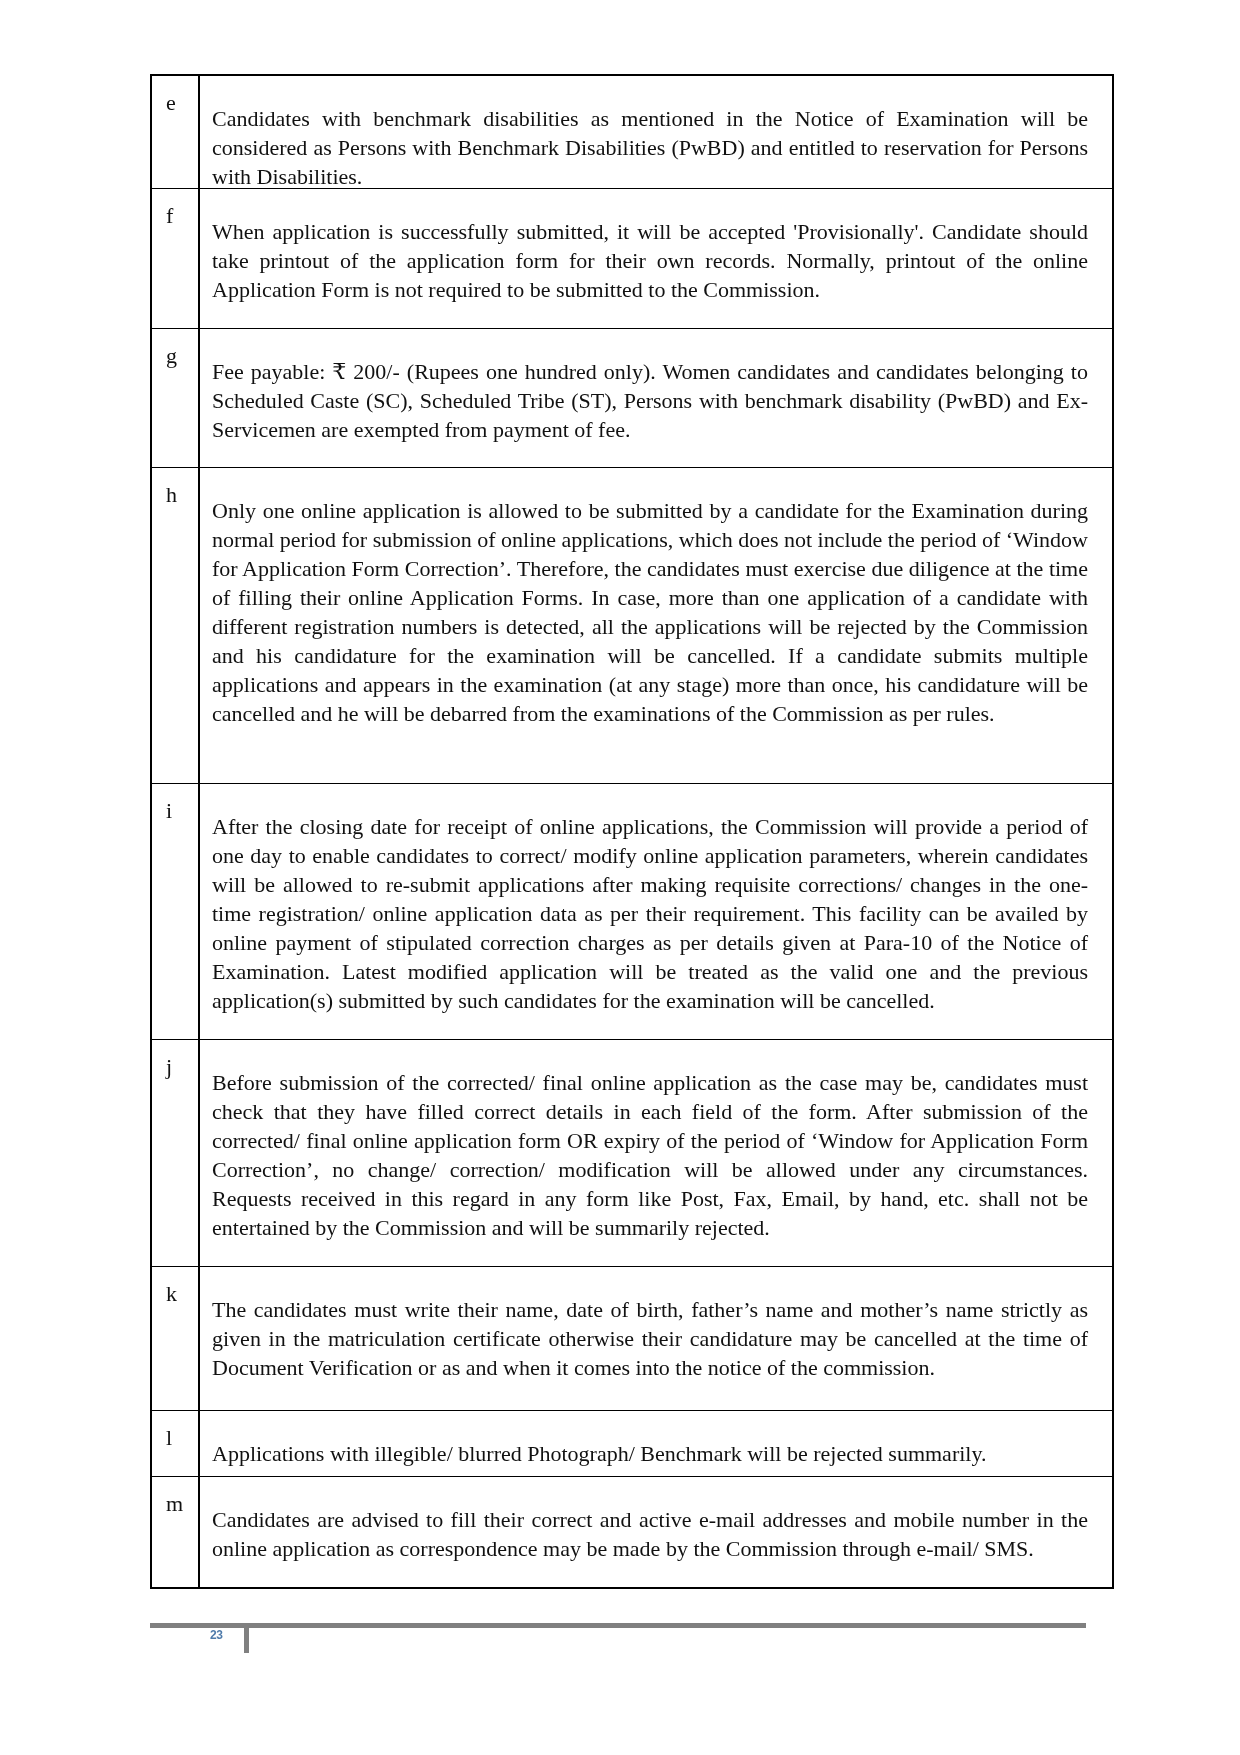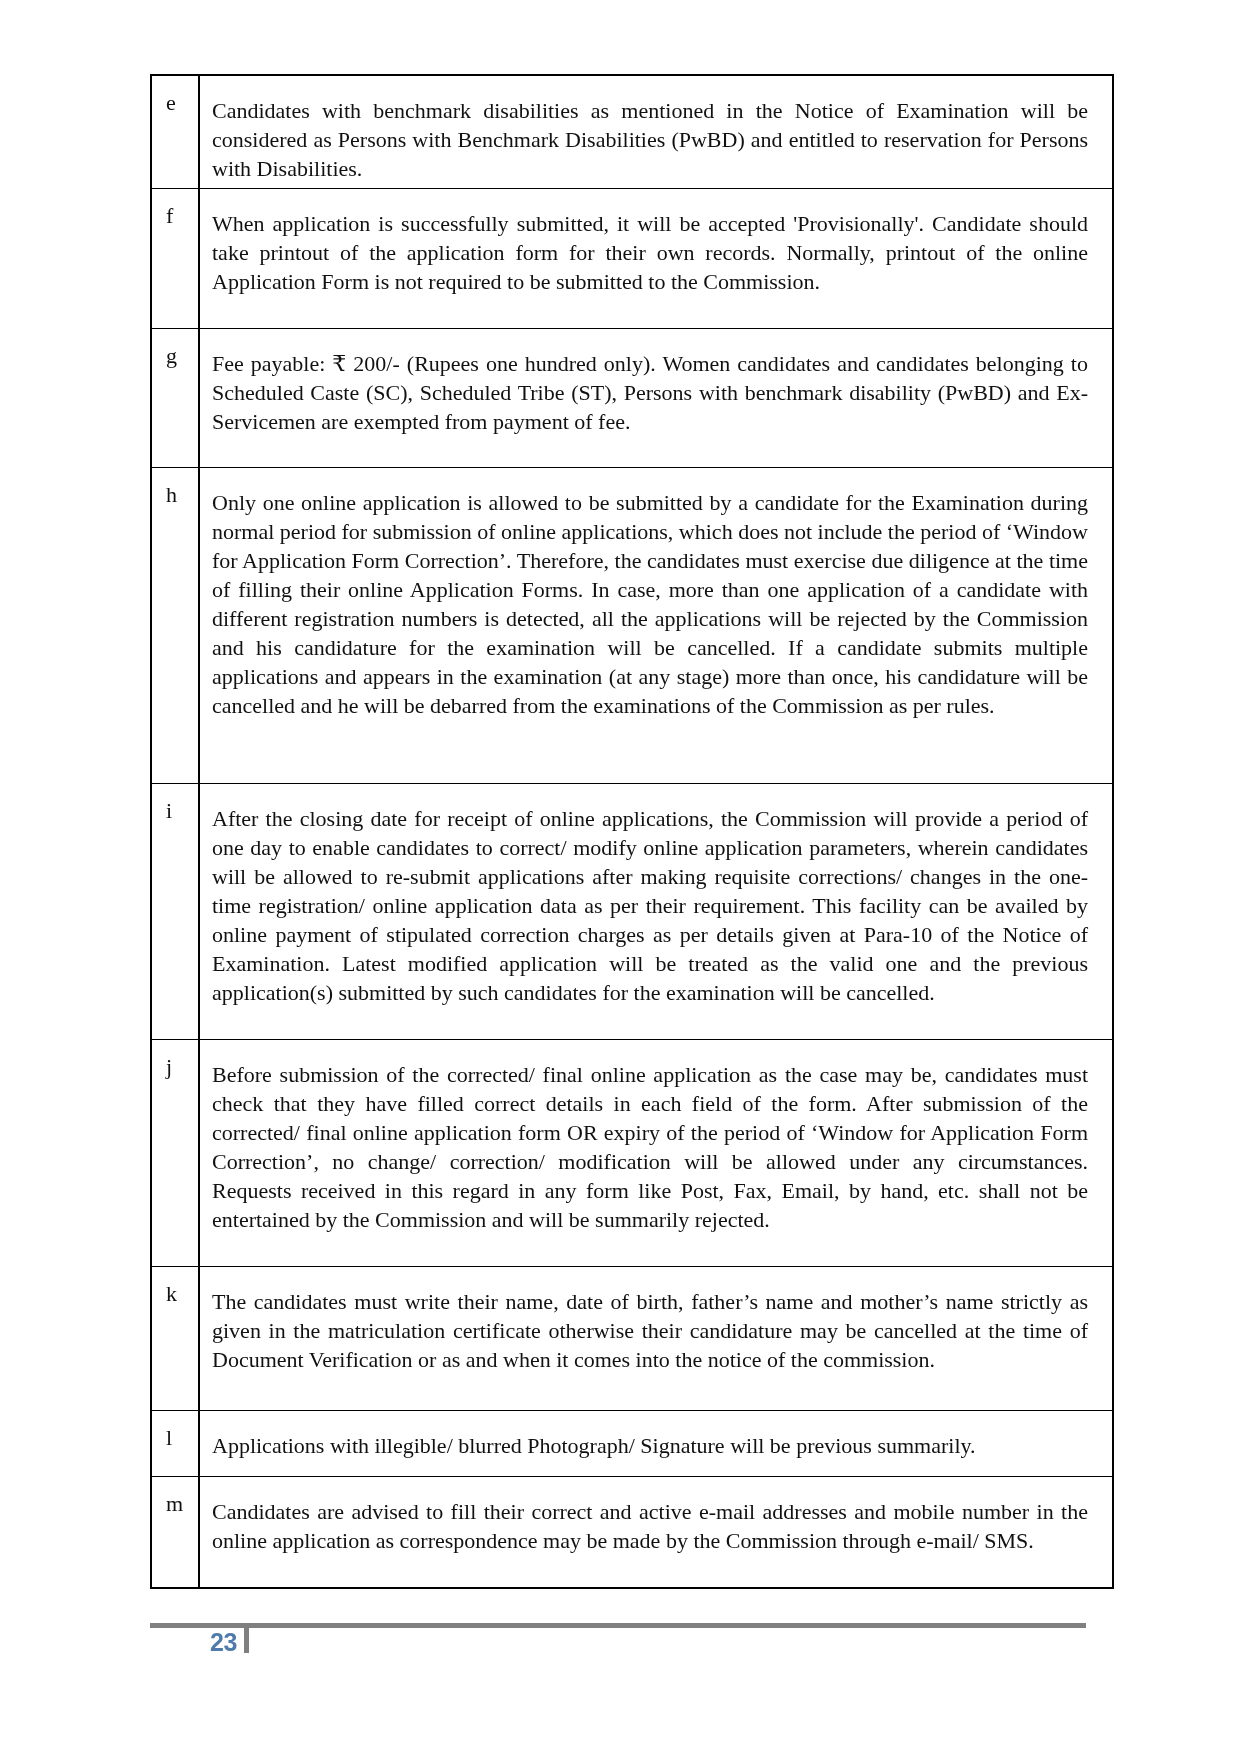--- a/index.html
+++ b/index.html
@@ -5,25 +5,25 @@
   html, body { margin: 0; padding: 0; background: #ffffff; }
   body { width: 1240px; height: 1755px; position: relative; overflow: hidden;
          font-family: "Liberation Serif", "DejaVu Serif", serif; color: #111; }
   .tbl { position: absolute; left: 150px; top: 74px; width: 964px;
          border: 2px solid #000; box-sizing: border-box; }
   .row { display: flex; border-bottom: 1.5px solid #000; box-sizing: border-box; }
   .row:last-child { border-bottom: none; }
   .lbl { width: 48px; flex: 0 0 48px; border-right: 2px solid #000; box-sizing: border-box;
          font-size: 22px; line-height: 29px; padding: 12px 0 0 14px; }
   .txt { flex: 1; font-size: 22px; line-height: 29px; text-align: justify;
-         padding: 20px 24px 0 12px; box-sizing: border-box; }
+         padding: 28px 24px 0 12px; box-sizing: border-box; }
   .footer-rule { position: absolute; left: 150px; top: 1623px; width: 936px; height: 5px; background: #808080; }
   .footer-tick { position: absolute; left: 244px; top: 1623px; width: 5px; height: 30px; background: #808080; }
   .page-num { position: absolute; left: 210px; top: 1628px; font-family: "Liberation Sans", "DejaVu Sans", sans-serif;
-              font-weight: bold; font-size: 25px; color: #4f7bab; letter-spacing: -0.5px; }
+              font-weight: bold; font-size: 12px; color: #4f7bab; letter-spacing: -0.5px; }
 </style>
 </head>
 <body>
 
 <div class="tbl">
   <div class="row" style="height:113px">
     <div class="lbl">e</div>
     <div class="txt">Candidates with benchmark disabilities as mentioned in the Notice of Examination will be considered as Persons with Benchmark Disabilities (PwBD) and entitled to reservation for Persons with Disabilities.</div>
   </div>
   <div class="row" style="height:140px">
@@ -45,21 +45,21 @@
   <div class="row" style="height:227px">
     <div class="lbl">j</div>
     <div class="txt">Before submission of the corrected/ final online application as the case may be, candidates must check that they have filled correct details in each field of the form. After submission of the corrected/ final online application form OR expiry of the period of ‘Window for Application Form Correction’, no change/ correction/ modification will be allowed under any circumstances. Requests received in this regard in any form like Post, Fax, Email, by hand, etc. shall not be entertained by the Commission and will be summarily rejected.</div>
   </div>
   <div class="row" style="height:144px">
     <div class="lbl">k</div>
     <div class="txt">The candidates must write their name, date of birth, father’s name and mother’s name strictly as given in the matriculation certificate otherwise their candidature may be cancelled at the time of Document Verification or as and when it comes into the notice of the commission.</div>
   </div>
   <div class="row" style="height:66px">
     <div class="lbl">l</div>
-    <div class="txt">Applications with illegible/ blurred Photograph/ Signature will be previous summarily.</div>
+    <div class="txt">Applications with illegible/ blurred Photograph/ Benchmark will be rejected summarily.</div>
   </div>
   <div class="row" style="height:110px">
     <div class="lbl">m</div>
     <div class="txt">Candidates are advised to fill their correct and active e-mail addresses and mobile number in the online application as correspondence may be made by the Commission through e-mail/ SMS.</div>
   </div>
 </div>
 
 <div class="footer-rule"></div>
 <div class="footer-tick"></div>
 <div class="page-num">23</div>

